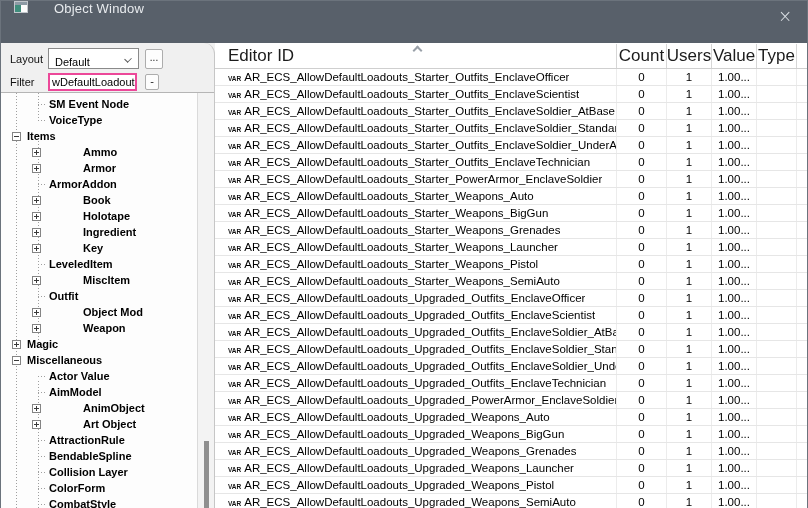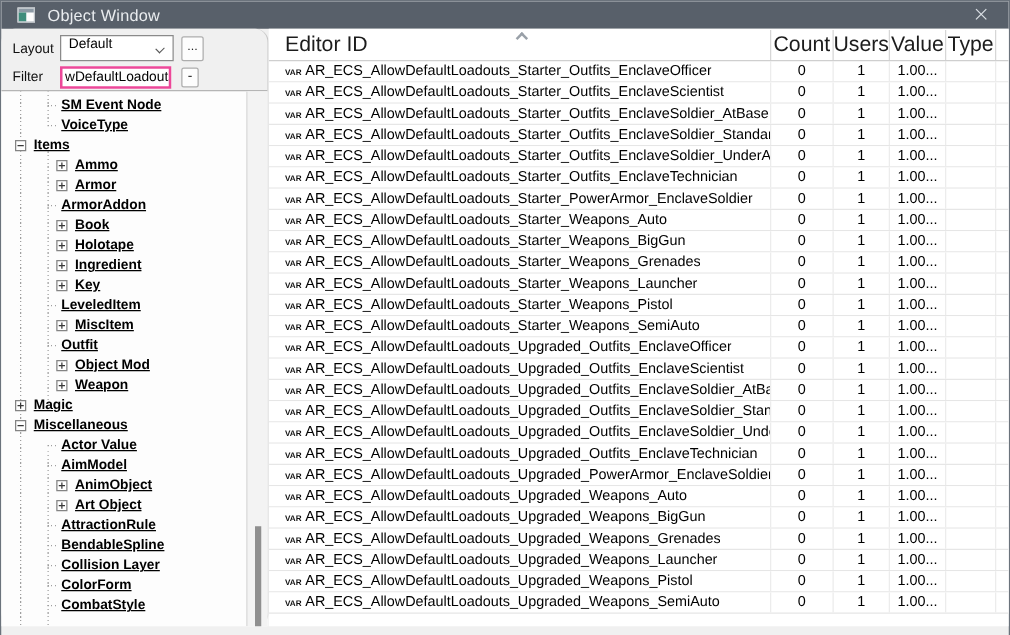--- a/index.html
+++ b/index.html
@@ -6,22 +6,22 @@
   html,body { background:#3a3a3a; }
   body { font-family:"Liberation Sans", sans-serif; }
 
   .window{
     position:relative; width:808px; height:508px; overflow:hidden;
     background:#f0f0f0; border:1px solid #6b737c; border-bottom:none;
   }
 
   
   .titlebar{
-    height:22px; background:#58606a; display:flex; align-items:center;
-    padding-left:13px; color:#e9ecef;
+    height:42px; background:#58606a; display:flex; 
+    padding-left:13px; color:#e9ecef;gap:16px;
   }
   .app-icon{
     width:14px; height:12px; background:#fdfdfd; border:1px solid #c2c7cc;
     position:relative; flex:0 0 auto;
   }
   .app-icon::before{ content:""; position:absolute; left:0; top:0; right:0; height:3px; background:#8d9aa5; }
   .app-icon::after{ content:""; position:absolute; left:0; top:3px; width:6px; bottom:0; background:#3f8d7c; }
   .title-text{ font-size:13px; margin-left:10px; letter-spacing:.2px; }
   .close-btn{
     margin-left:auto; width:44px; height:30px; display:flex; align-items:center; justify-content:center;
@@ -32,21 +32,21 @@
   .content{ display:flex; height:478px; }
   .left-panel{ width:214px; background:#f0f0f0; border-right:1px solid #c6c6c6; display:flex; flex-direction:column;border-radius:11px; }
   .list-panel{ flex:1; background:#ffffff; position:relative; overflow:hidden; }
 
   
   .toolbar{ height:49px; padding:5px 0 0 9px; }
   .tb-row{ display:flex; align-items:center; height:21px; margin-bottom:2px; }
   .tb-label{ width:38px; font-size:11px; color:#111; }
   .combo{
     width:91px; height:21px; background:#fff; border:1px solid #8a8a8a;
-    font-size:11px; display:flex; align-items:flex-start; padding-left:6px; position:relative; color:#000;
+    font-size:11px; display:flex; align-items:flex-end; padding-left:6px; position:relative; color:#000;
   }
   .combo .chev{
     position:absolute; right:7px; top:7px; width:6px; height:6px;
     border-left:1px solid #555; border-bottom:1px solid #555; transform:rotate(-45deg) scaleY(.8);
   }
   .btn-dots{
     width:18px; height:20px; margin-left:6px; background:#fdfdfd; border:1px solid #adadad; border-radius:2px;
     font-size:10px; text-align:center; line-height:16px; color:#222;
   }
   .filter-input{
@@ -62,23 +62,23 @@
   .tree{
     position:relative; flex:1; background:#fdfdfd; border-top:1px solid #b5b5b5; overflow:hidden;
     font-weight:bold; font-size:11px; color:#000; padding-top:3px;
   }
   .vline{ position:absolute; width:1px;
     background-image:repeating-linear-gradient(to bottom,#9f9f9f 0 1px,transparent 1px 3px); }
   .vl-root{ left:15px; top:0; bottom:0; }
   .vl-c1{ left:37px; top:0; height:27px; }
   .vl-c2{ left:37px; top:48px; height:203px; }
   .vl-c3{ left:37px; top:288px; height:140px; }
-  .trow{ position:relative; height:16px; display:flex; align-items:center;text-decoration:underline; }
+  .trow{ position:relative; height:16px; display:flex; align-items:center; }
   .trow.lvl1{ padding-left:11px; }
-  .trow.lvl2.has-exp{ padding-left:44px; }
+  .trow.lvl2.has-exp{ padding-left:31px;gap:36px; }
   .trow.lvl2.no-exp{ padding-left:37px; }
   .exp{
     width:9px; height:9px; background:#fff; border:1px solid #848484; position:relative; flex:0 0 auto; margin-right:6px;
   }
   .exp::before{ content:""; position:absolute; left:1px; right:1px; top:3px; height:1px; background:#3a3a3a; }
   .exp-plus::after{ content:""; position:absolute; top:1px; bottom:1px; left:3px; width:1px; background:#3a3a3a; }
   .stub{ width:8px; height:1px; margin-right:3px; flex:0 0 auto;
     background-image:repeating-linear-gradient(to right,#9f9f9f 0 1px,transparent 1px 3px); }
   .tlabel{ white-space:nowrap; }
 

